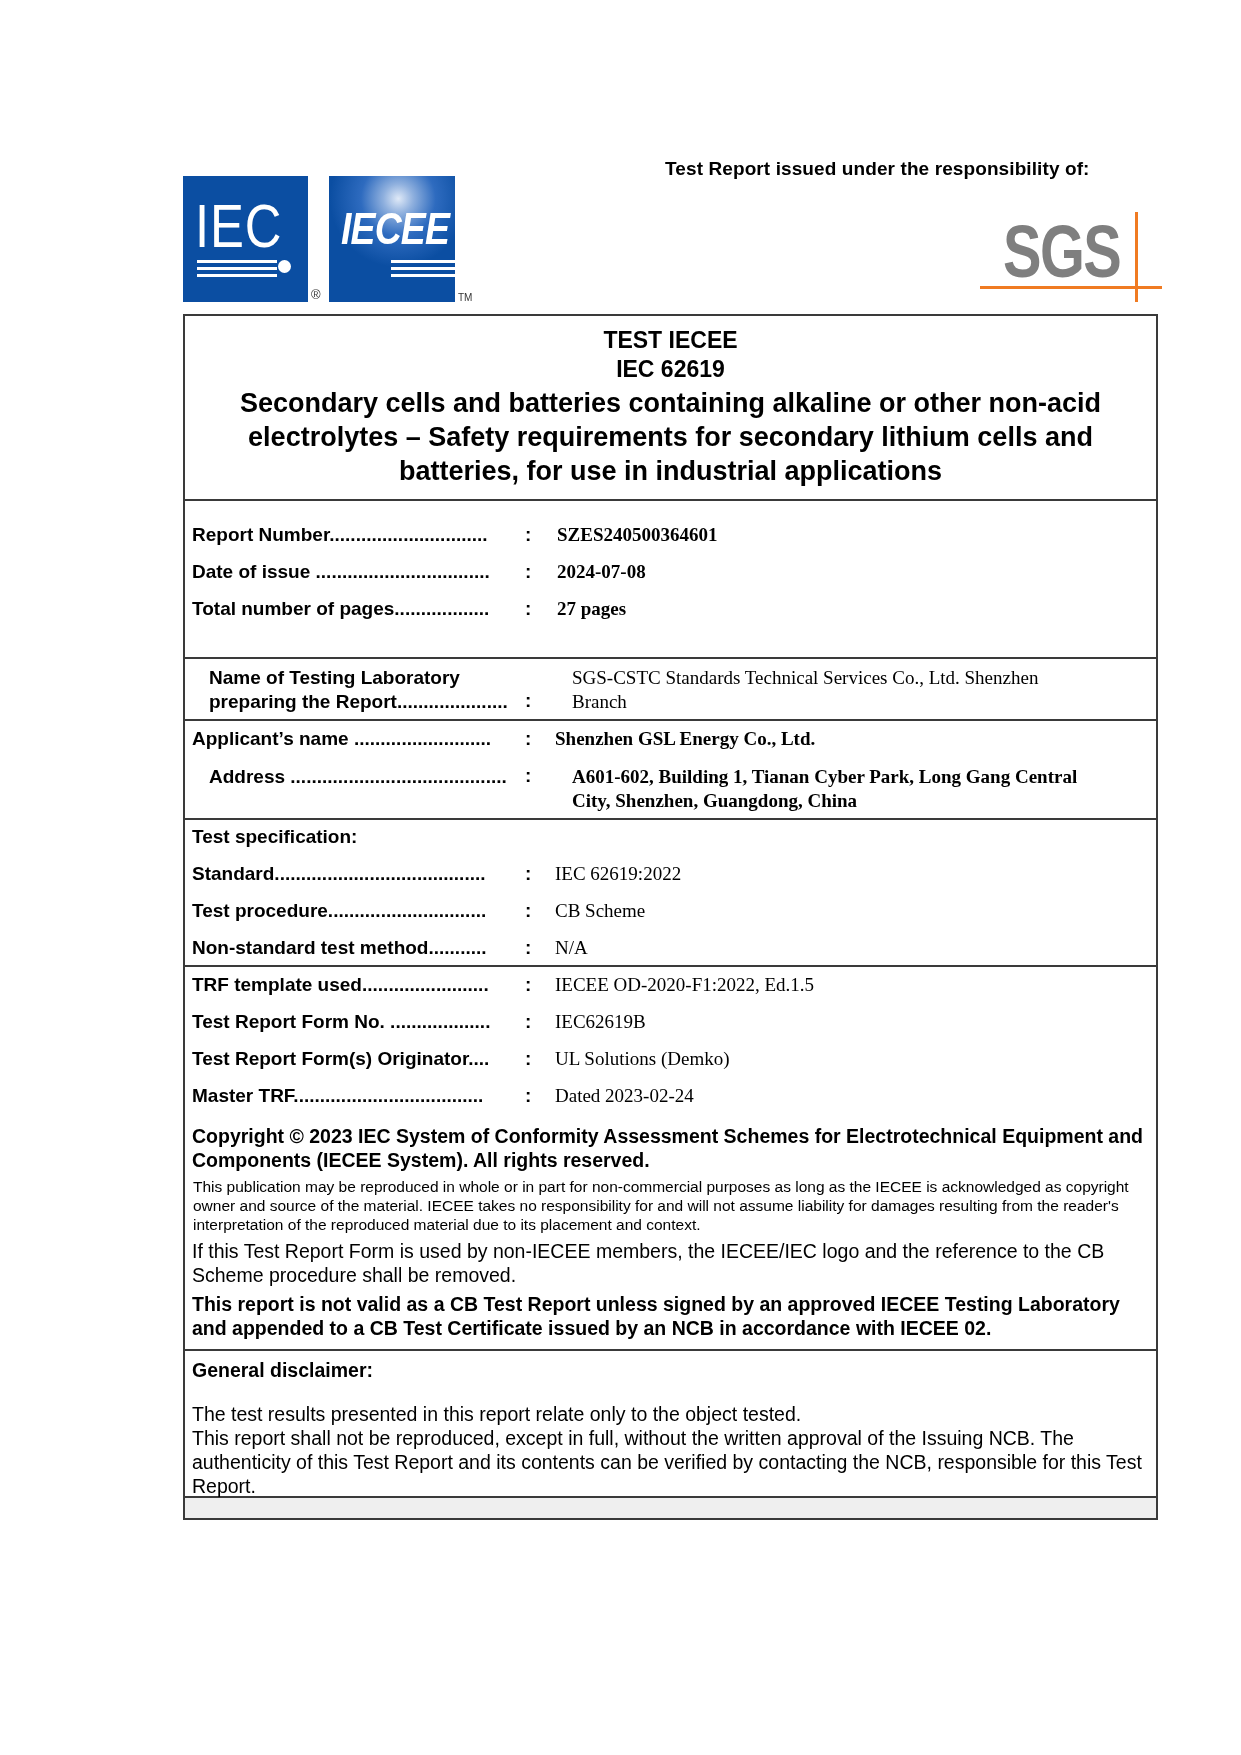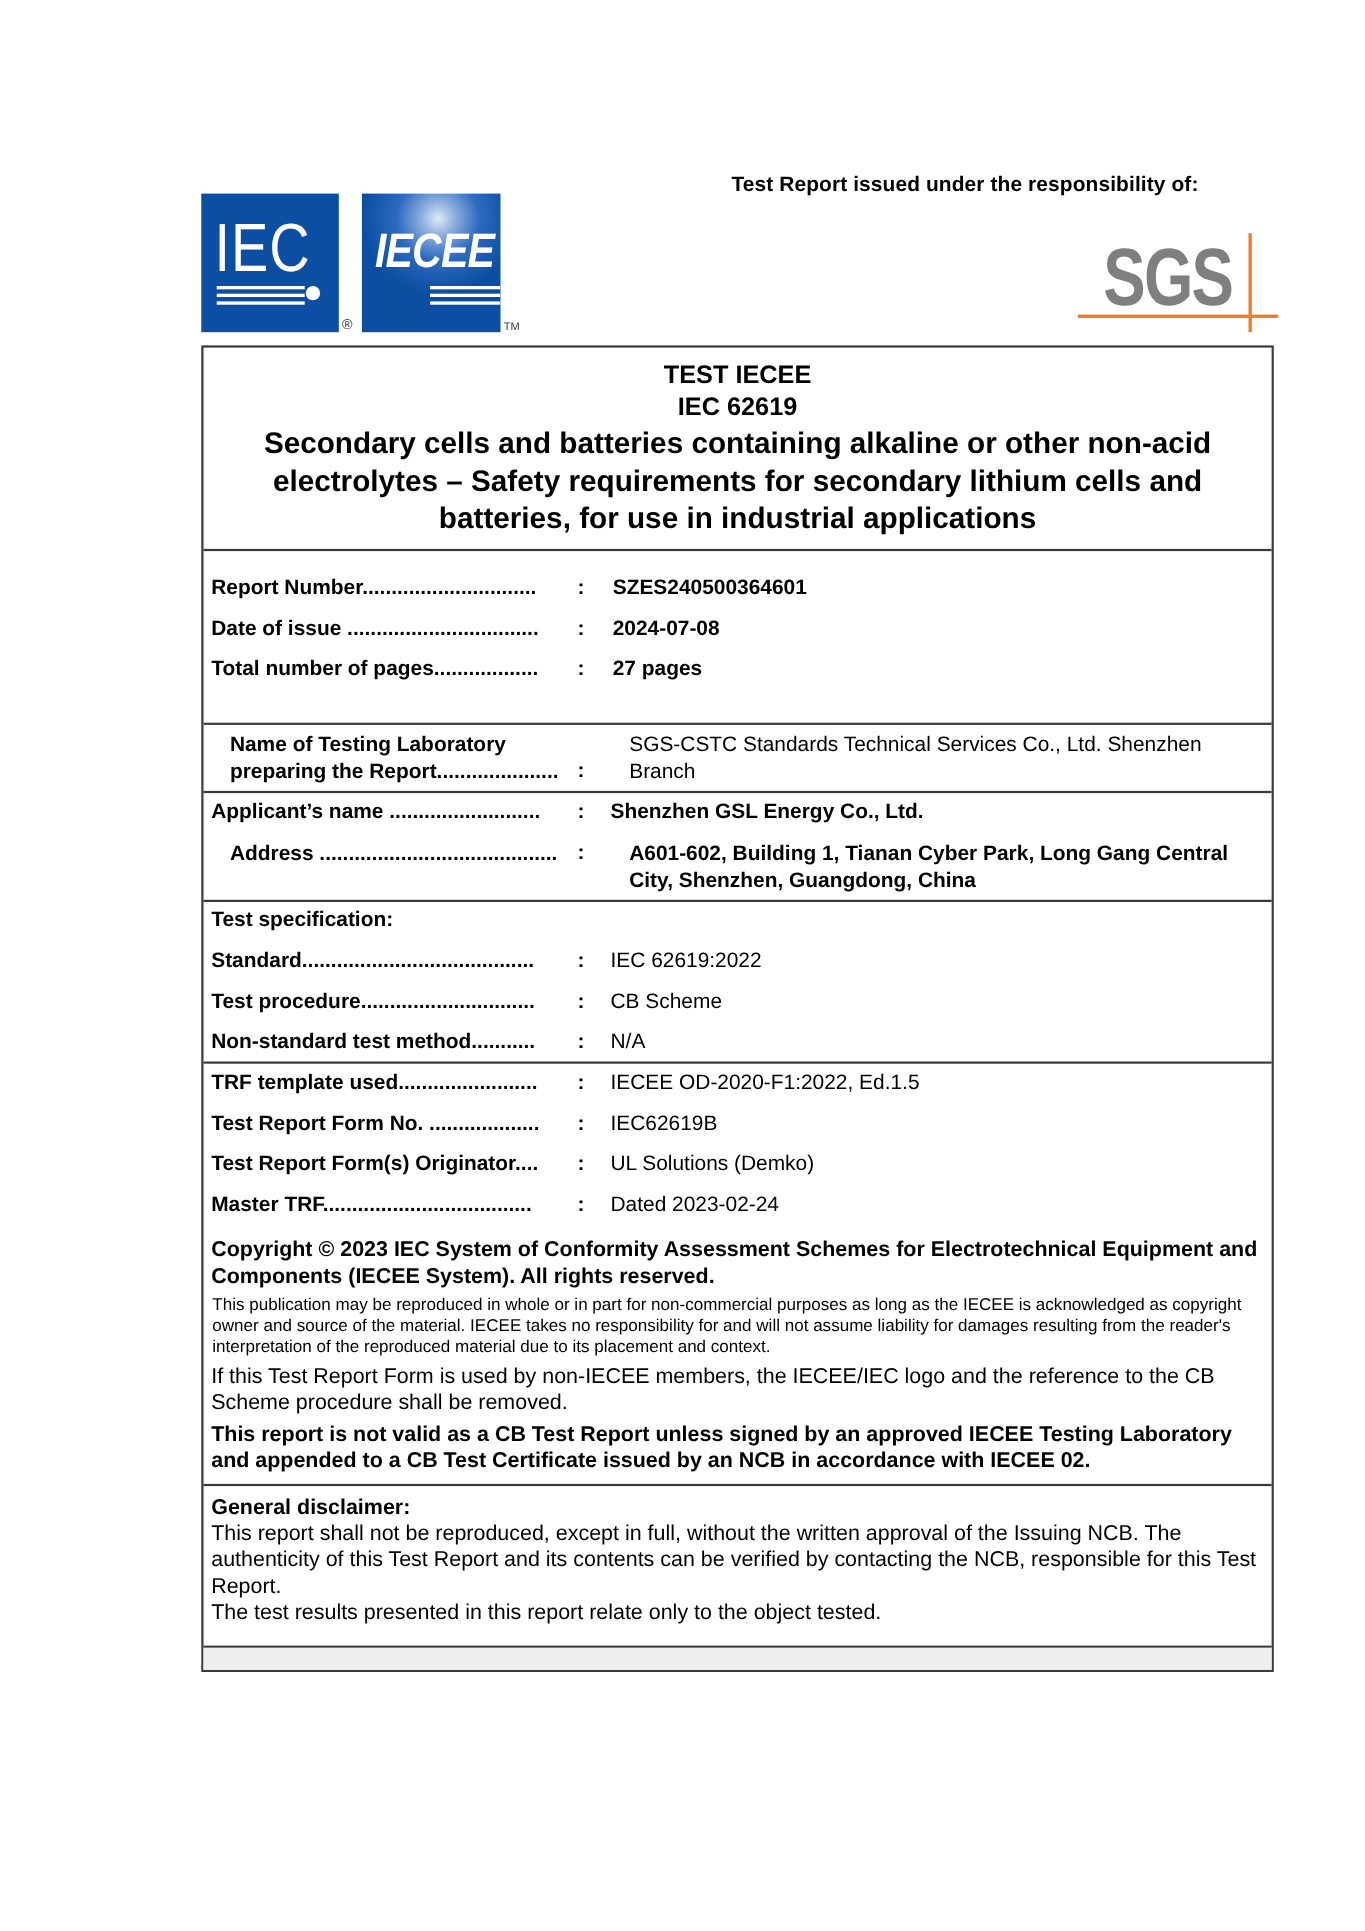--- a/index.html
+++ b/index.html
@@ -26,21 +26,21 @@
 
   .box { left:183px; top:314px; width:975px; border:2px solid #3a3a3a; box-sizing:border-box; }
   .sec { border-bottom:2px solid #3a3a3a; position:relative; box-sizing:border-box; }
   .sec:last-child { border-bottom:none; }
   .title { text-align:center; padding:10px 6px 10px 6px; height:185px; }
   .title .t1 { font-size:23px; font-weight:bold; line-height:29px; }
   .title .t2 { font-size:23px; font-weight:bold; line-height:28px; }
   .title .t3 { font-size:27px; font-weight:bold; line-height:34px; margin-top:3px; }
   .row { position:relative; height:37px; font-size:19px; }
   .lbl { position:absolute; left:7px; width:330px; white-space:nowrap; overflow:hidden; font-weight:bold; }
-  .val { position:absolute; left:370px; right:4px; }
+  .val { position:absolute; left:370px; right:4px;font-family:Liberation Serif, serif; }
   .bold { font-weight:bold; }
   .tall { height:62px; }
   .tall .lbl, .tall .val { line-height:24px;margin-left:17px; }
   .small { font-size:15.5px; line-height:19px; padding:0 8px; }
   .para { font-size:19.5px; line-height:24px; padding:0 7px; }
   .grey { height:20px; background:#efefef; }
 </style>
 </head>
 <body>
 
@@ -156,19 +156,19 @@
       <span class="abs" style="left:340px;font-weight:bold;">:</span>
       <span class="val">Dated 2023-02-24</span>
     </div>
     <div class="para bold" style="margin-top:2px;">Copyright © 2023 IEC System of Conformity Assessment Schemes for Electrotechnical Equipment and Components (IECEE System). All rights reserved.</div>
     <div class="small" style="margin-top:5px;">This publication may be reproduced in whole or in part for non-commercial purposes as long as the IECEE is acknowledged as copyright owner and source of the material. IECEE takes no responsibility for and will not assume liability for damages resulting from the reader's interpretation of the reproduced material due to its placement and context.</div>
     <div class="para" style="margin-top:5px;">If this Test Report Form is used by non-IECEE members, the IECEE/IEC logo and the reference to the CB Scheme procedure shall be removed.</div>
     <div class="para bold" style="margin-top:5px;">This report is not valid as a CB Test Report unless signed by an approved IECEE Testing Laboratory and appended to a CB Test Certificate issued by an NCB in accordance with IECEE 02.</div>
   </div>
 
   <div class="sec" style="height:147px;padding-top:7px;">
-    <div class="para bold" style="margin-bottom:0;">General disclaimer:</div>
+    <div class="para bold" style="margin-bottom:20px;">General disclaimer:</div>
+    <div class="para">The test results presented in this report relate only to the object tested.</div>
     <div class="para">This report shall not be reproduced, except in full, without the written approval of the Issuing NCB. The authenticity of this Test Report and its contents can be verified by contacting the NCB, responsible for this Test Report.</div>
-    <div class="para">The test results presented in this report relate only to the object tested.</div>
   </div>
 
   <div class="sec grey"></div>
 </div>
 
 </body></html>

